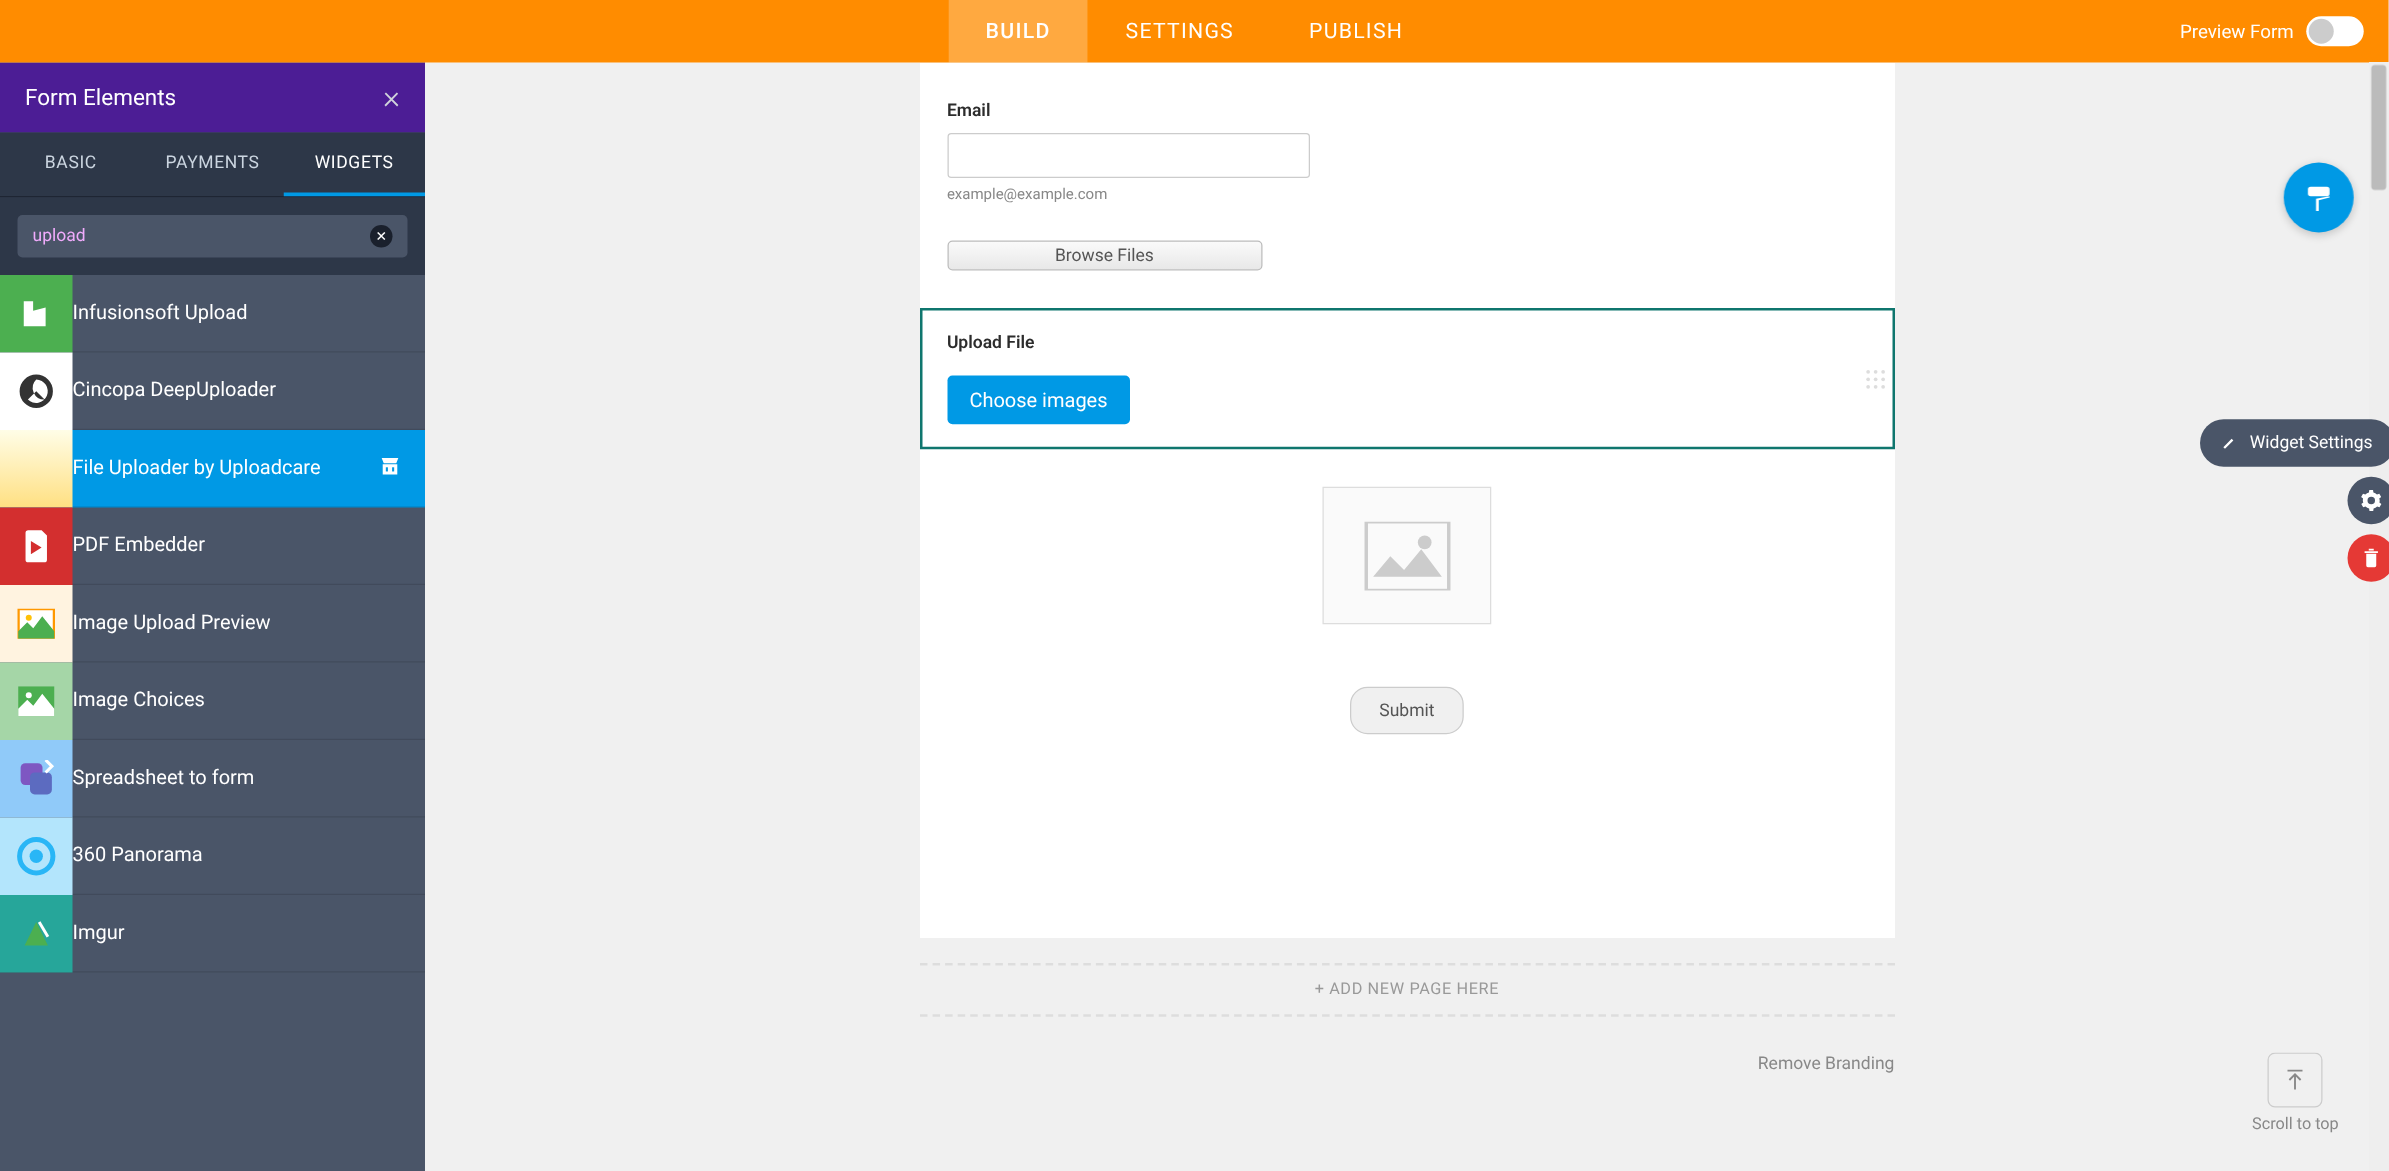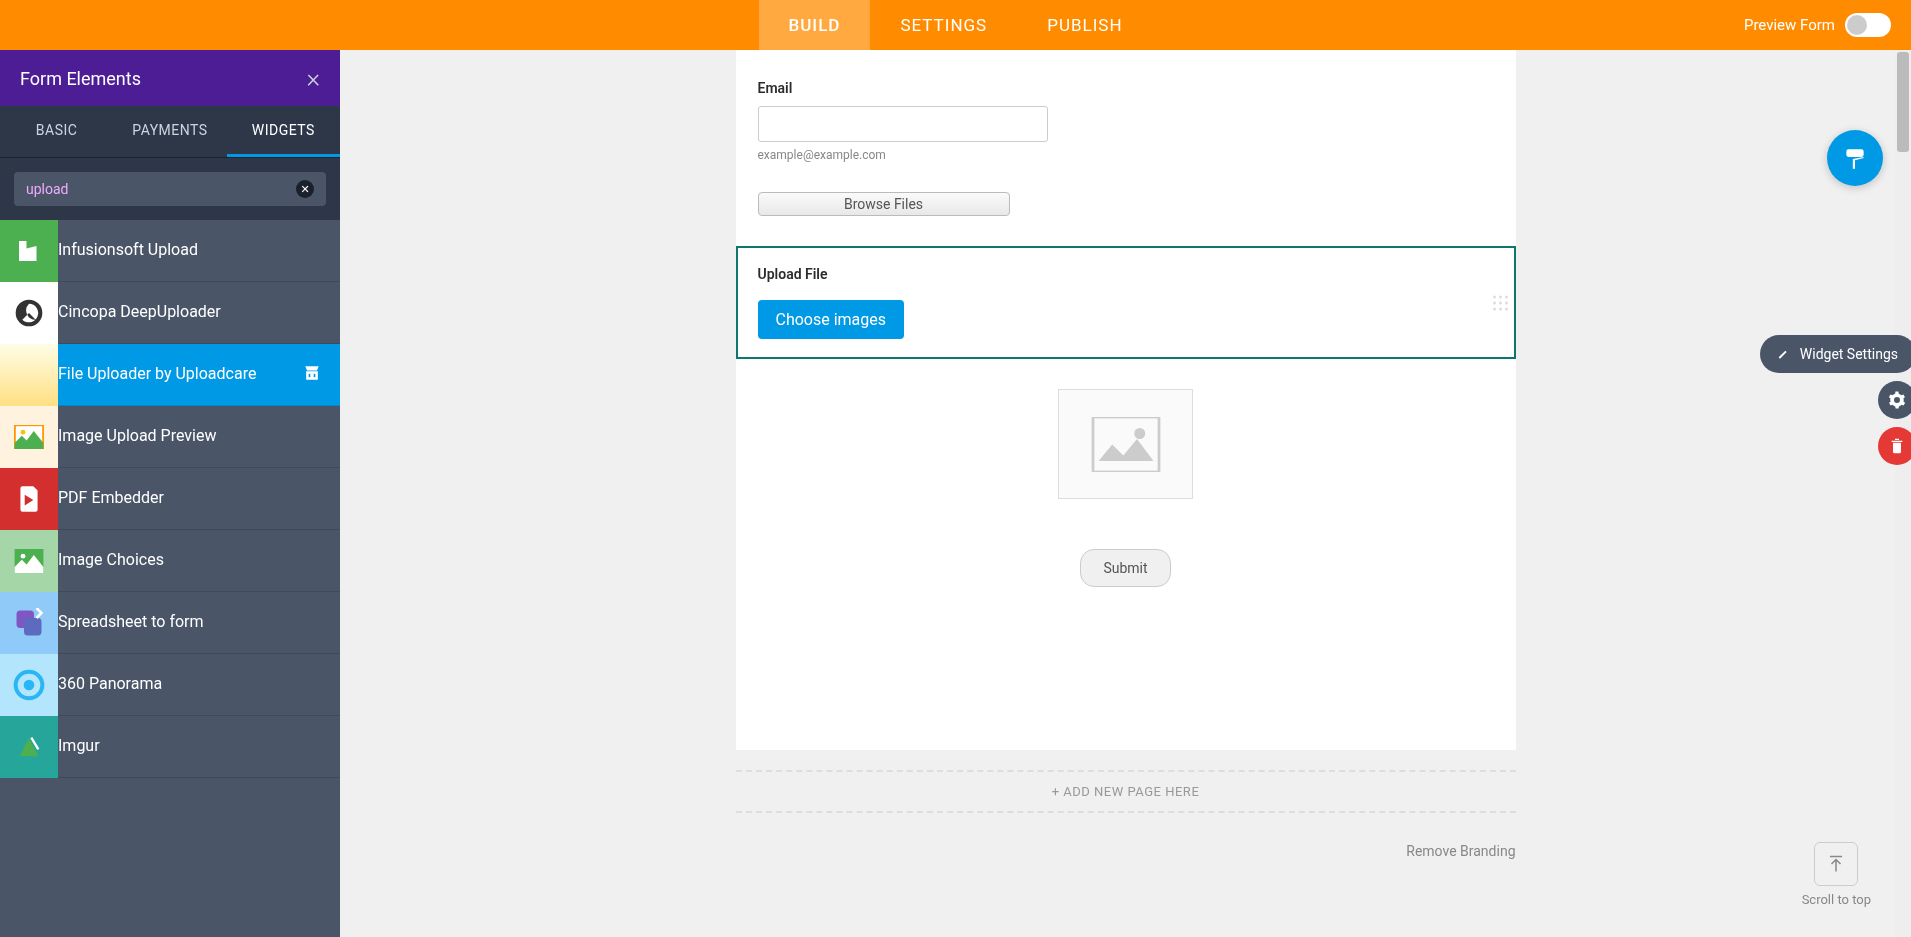--- a/index.html
+++ b/index.html
@@ -142,39 +142,39 @@
           </div>
         <div class="widget-label">File Uploader by Uploadcare</div>
         <div class="widget-extra"><svg width="20" height="20" viewBox="0 0 24 24" fill="#fff">
               <path d="M4 4h16l-2 5H6zM5 10h14v10H5z"></path>
               <rect x="8" y="13" width="2" height="4" fill="#0099e5"></rect>
               <rect x="14" y="13" width="2" height="4" fill="#0099e5"></rect>
             </svg></div>
       </div>
       <div class="widget-item">
         <div class="widget-icon">
+            <div class="icon-box icon-pdf">
+              <svg width="26" height="30" viewBox="0 0 24 28" fill="#fff">
+                <path d="M6 2h10l4 4v18a2 2 0 01-2 2H6a2 2 0 01-2-2V4a2 2 0 012-2zm2 8v10l8-5z"></path>
+              </svg>
+            </div>
+          </div>
+        <div class="widget-label">PDF Embedder</div>
+      </div>
+      <div class="widget-item">
+        <div class="widget-icon">
             <div class="icon-box" style="background:#fff3e0">
               <svg width="30" height="24" viewBox="0 0 24 20">
                 <rect width="24" height="20" fill="#fff" stroke="#ff9800" stroke-width="2"></rect>
                 <circle cx="7" cy="6" r="2" fill="#ffc107"></circle>
                 <path d="M0 15l6-6 4 4 6-8 8 10v5H0z" fill="#4caf50"></path>
               </svg>
             </div>
           </div>
         <div class="widget-label">Image Upload Preview</div>
-      </div>
-      <div class="widget-item">
-        <div class="widget-icon">
-            <div class="icon-box icon-pdf">
-              <svg width="26" height="30" viewBox="0 0 24 28" fill="#fff">
-                <path d="M6 2h10l4 4v18a2 2 0 01-2 2H6a2 2 0 01-2-2V4a2 2 0 012-2zm2 8v10l8-5z"></path>
-              </svg>
-            </div>
-          </div>
-        <div class="widget-label">PDF Embedder</div>
       </div>
       <div class="widget-item">
         <div class="widget-icon">
             <div class="icon-box icon-lgreen">
               <svg width="30" height="24" viewBox="0 0 24 20">
                 <rect width="24" height="20" fill="#4caf50"></rect>
                 <circle cx="7" cy="6" r="2" fill="#fff"></circle>
                 <path d="M0 15l6-6 4 4 6-8 8 10v5H0z" fill="#fff"></path>
               </svg>
             </div>

